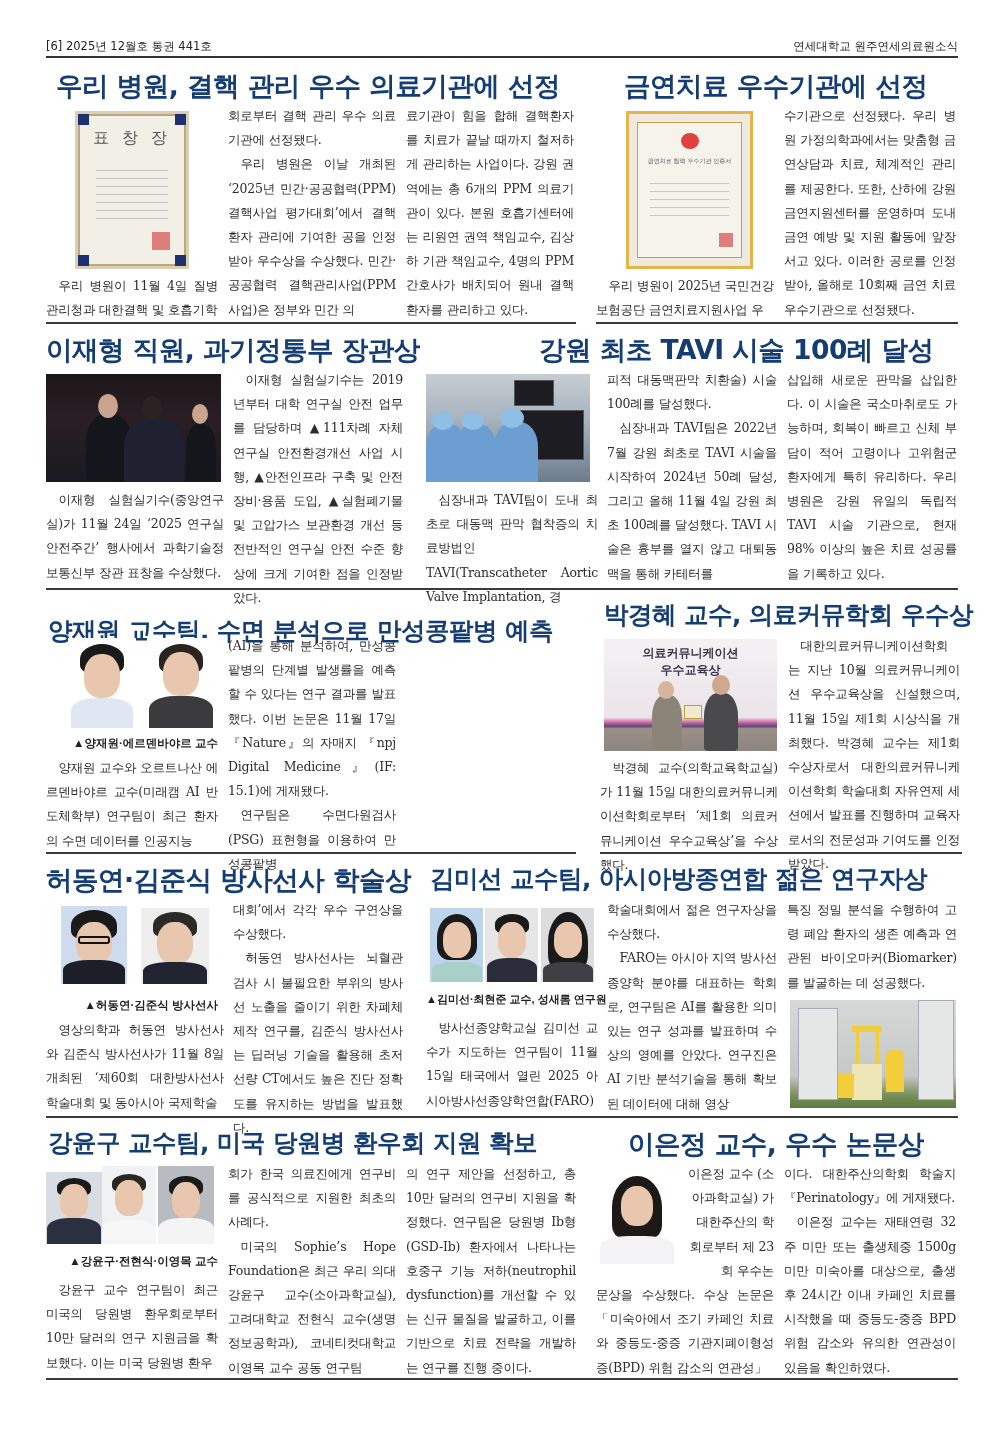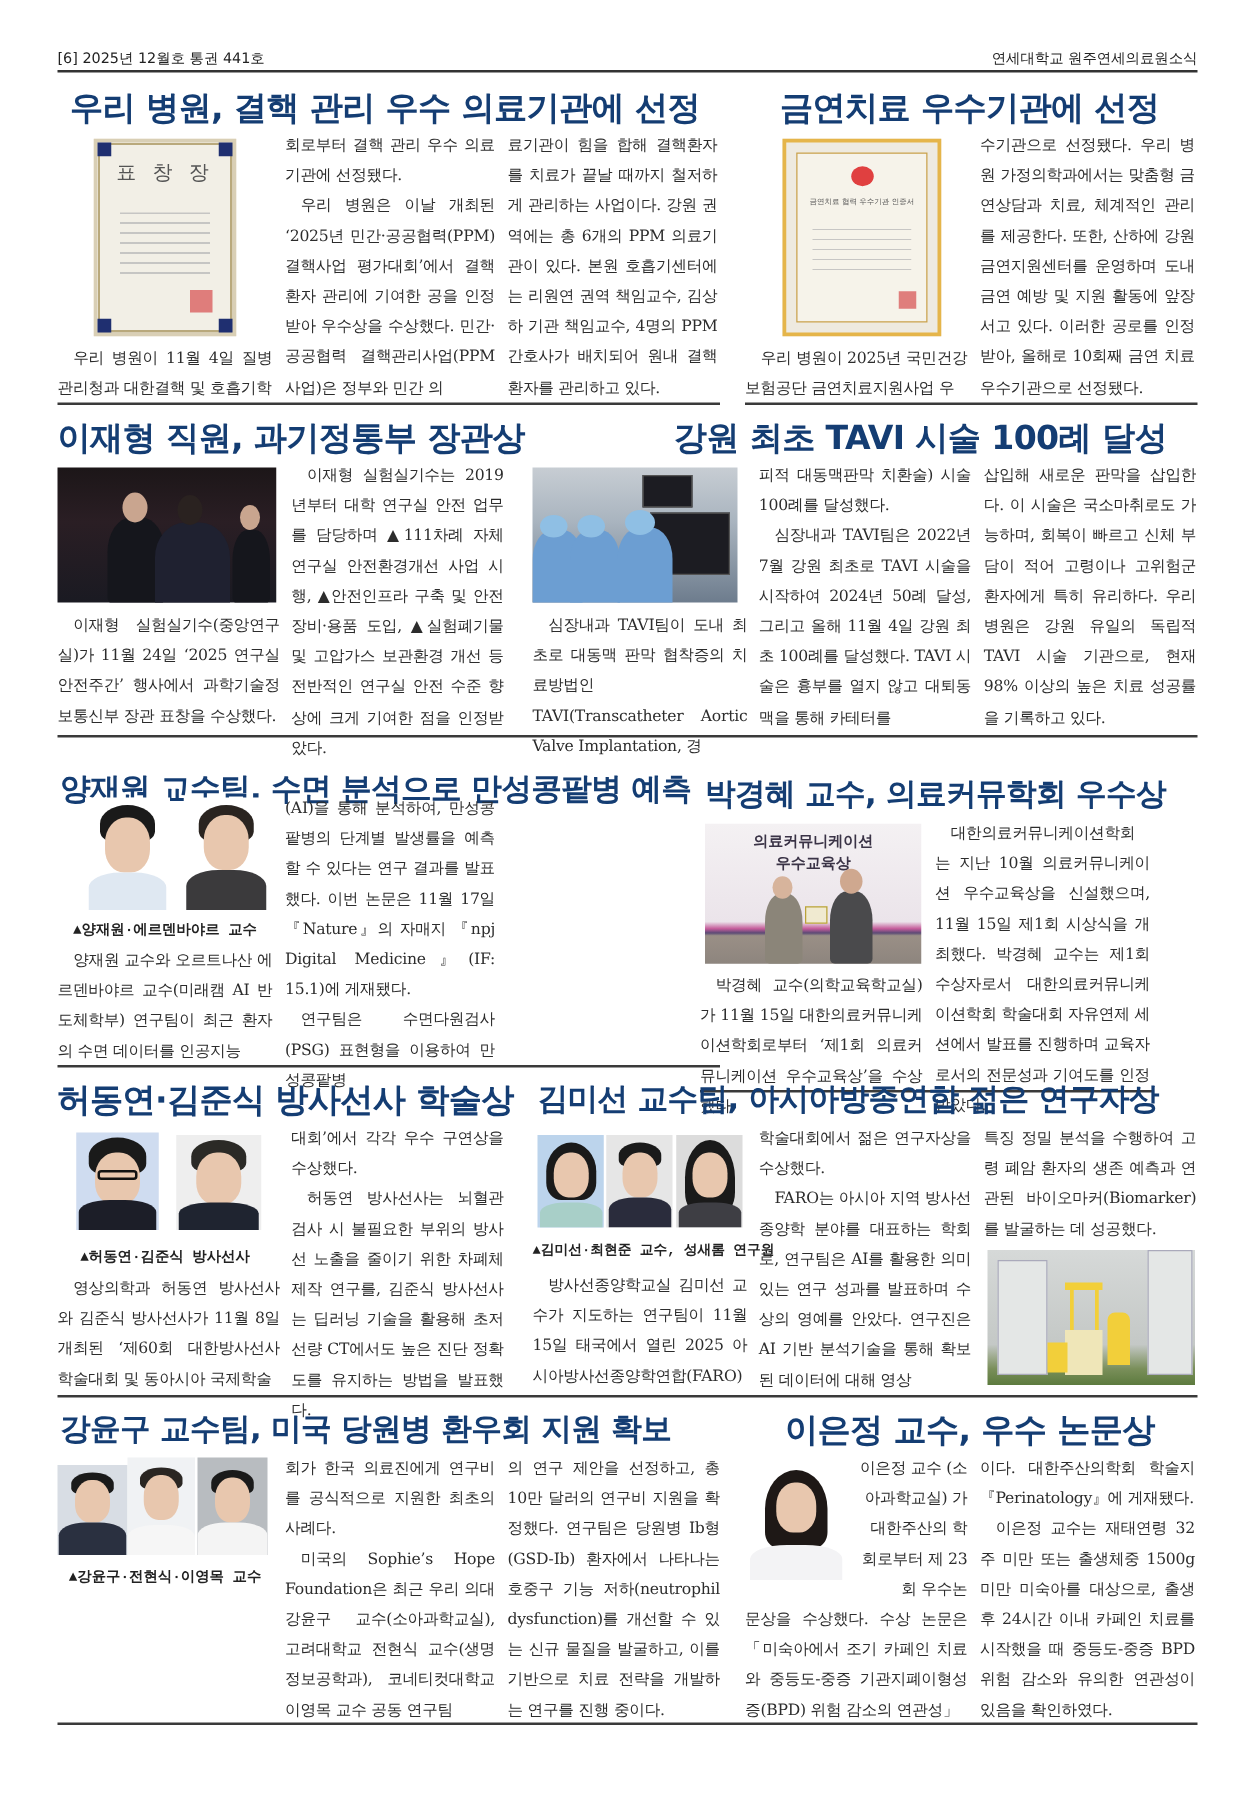--- a/index.html
+++ b/index.html
@@ -13,21 +13,21 @@
 
   .article { position: absolute; }
   .headline { position: absolute; left: 0; top: 0; white-space: nowrap; font-family: "DejaVu Sans", "Liberation Sans", sans-serif; font-weight: bold; color: #143d73; letter-spacing: -0.5px; }
   .rule { position: absolute; height: 2px; background: #3a3a3a; }
 
   .col { position: absolute; font-size: 12.5px; line-height: 24.2px; text-align: justify; color: #2c2c2c; letter-spacing: -0.2px; }
   .col p { margin: 0; }
   .col p.ind { text-indent: 1em; }
 
   .photo { position: absolute; overflow: hidden; }
-  .caption { position: absolute; font-family: Liberation Mono, monospace; font-weight: bold; font-size: 11.5px; color: #222; white-space: nowrap; text-align: center; }
+  .caption { position: absolute; font-family: Liberation Sans, sans-serif; font-weight: bold; font-size: 11.5px; color: #222; white-space: nowrap; text-align: right; }
 
   
   .cert1 { background: #f2efe6; border: 3px solid #d9cfb5; box-shadow: inset 0 0 0 2px #b9a97c; }
   .cert1 .corner { position: absolute; width: 14px; height: 14px; background: #1f2f70; }
   .cert-title { position: absolute; left: 0; right: 0; top: 14px; text-align: center; font-size: 16px; color: #555; letter-spacing: 4px; }
   .cert-lines { position: absolute; left: 18px; right: 18px; top: 56px; height: 50px; background: repeating-linear-gradient(180deg, #bbb 0 1px, transparent 1px 8px); opacity: 0.8; }
   .cert-seal { position: absolute; width: 18px; height: 18px; background: #d96060; opacity: 0.8; }
   .cert2 { background: #eeeae0; border: 3px solid #e5b54a; }
   .cert2 .inner { position: absolute; left: 8px; top: 8px; right: 8px; bottom: 8px; border: 1px solid #c8a04a; background: #f6f3ea; }
   .cert2 .heart { position: absolute; left: 50%; top: 10px; width: 18px; height: 16px; margin-left: -9px; border-radius: 50%; background: #e04040; }
@@ -165,21 +165,21 @@
   <div class="col" style="left:0;top:162px;width:172px;">
     <p class="ind">양재원 교수와 오르트나산 에르덴바야르 교수(미래캠 AI 반도체학부) 연구팀이 최근 환자의 수면 데이터를 인공지능</p>
   </div>
   <div class="col" style="left:182px;top:40px;width:168px;">
     <p>(AI)을 통해 분석하여, 만성콩팥병의 단계별 발생률을 예측할 수 있다는 연구 결과를 발표했다. 이번 논문은 11월 17일 『Nature』의 자매지 『npj Digital Medicine』(IF: 15.1)에 게재됐다.</p>
     <p class="ind">연구팀은 수면다원검사(PSG) 표현형을 이용하여 만성콩팥병</p>
   </div>
   <div class="rule" style="left:0;top:258px;width:530px;"></div>
 </div>
 
-<div class="article" style="left:560px;top:594px;width:362px;height:262px;margin-top:20px;">
+<div class="article" style="left:600px;top:594px;width:362px;height:262px;">
   <div class="headline" style="left:4px;top:4px;font-size:24.5px;">박경혜 교수, 의료커뮤학회 우수상</div>
   <div class="photo scene-stage" style="left:4px;top:45px;width:173px;height:112px;">
     <div class="stage-text">
       <div>의료커뮤니케이션</div>
       <div>우수교육상</div>
     </div>
     <div class="p" style="left:48px;top:56px;width:30px;height:56px;background:#8b8579;"></div>
     <div class="h" style="position:absolute;left:54px;top:42px;width:16px;height:18px;border-radius:50%;background:#d7b49c;"></div>
     <div class="p" style="left:100px;top:54px;width:34px;height:58px;background:#4a4a4c;"></div>
     <div class="h" style="position:absolute;left:108px;top:36px;width:18px;height:20px;border-radius:50%;background:#cfa88f;"></div>
@@ -269,20 +269,23 @@
     <div class="hair" style="width:34px;height:18px;margin-left:-17px;top:8px;background:#2a2622;"></div>
     <div class="face" style="width:28px;height:36px;margin-left:-14px;top:14px;"></div>
     <div class="body" style="width:54px;height:24px;margin-left:-27px;background:#f6f6f6;"></div>
   </div>
   <div class="portrait" style="left:112px;top:44px;width:56px;height:78px;background:#b8bcc0;">
     <div class="hair" style="width:34px;height:20px;margin-left:-17px;top:10px;"></div>
     <div class="face" style="width:28px;height:36px;margin-left:-14px;top:16px;"></div>
     <div class="body" style="width:56px;height:26px;margin-left:-28px;background:#f4f4f4;"></div>
   </div>
   <div class="caption" style="left:0;top:132px;width:172px;">▲강윤구·전현식·이영목 교수</div>
+  <div class="col" style="left:0;top:156px;width:172px;">
+    <p class="ind">강윤구 교수 연구팀이 최근 미국의 당원병 환우회로부터 10만 달러의 연구 지원금을 확보했다. 이는 미국 당원병 환우</p>
+  </div>
   <div class="col" style="left:182px;top:40px;width:168px;">
     <p>회가 한국 의료진에게 연구비를 공식적으로 지원한 최초의 사례다.</p>
     <p class="ind">미국의 Sophie’s Hope Foundation은 최근 우리 의대 강윤구 교수(소아과학교실), 고려대학교 전현식 교수(생명정보공학과), 코네티컷대학교 이영목 교수 공동 연구팀</p>
   </div>
   <div class="col" style="left:360px;top:40px;width:170px;">
     <p>의 연구 제안을 선정하고, 총 10만 달러의 연구비 지원을 확정했다. 연구팀은 당원병 Ib형(GSD-Ib) 환자에서 나타나는 호중구 기능 저하(neutrophil dysfunction)를 개선할 수 있는 신규 물질을 발굴하고, 이를 기반으로 치료 전략을 개발하는 연구를 진행 중이다.</p>
   </div>
 </div>
 
 <div class="article" style="left:596px;top:1122px;width:362px;height:264px;">

